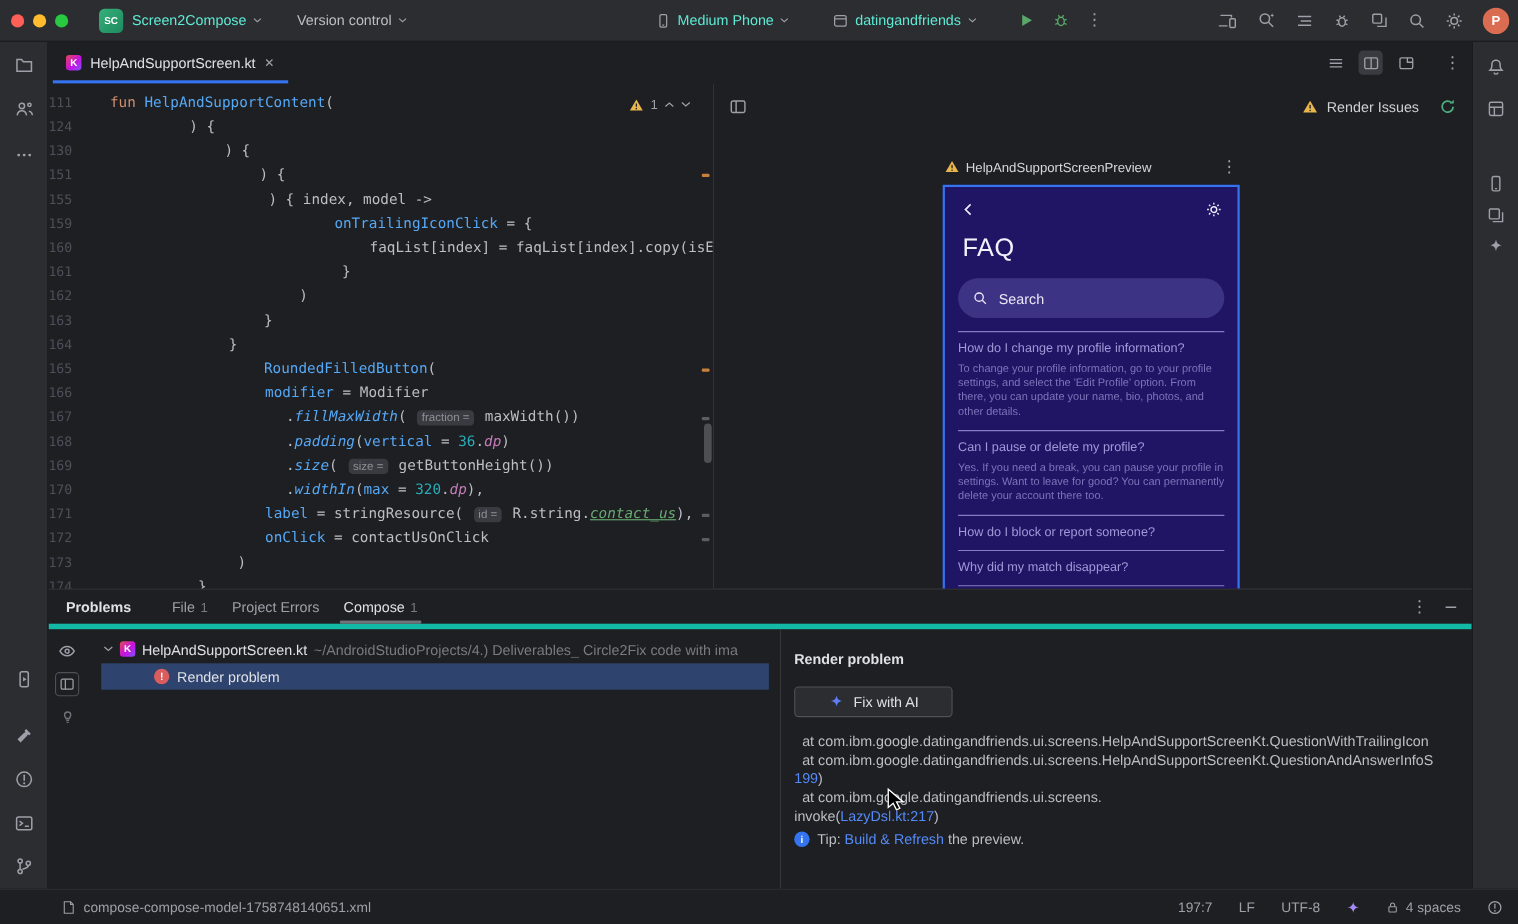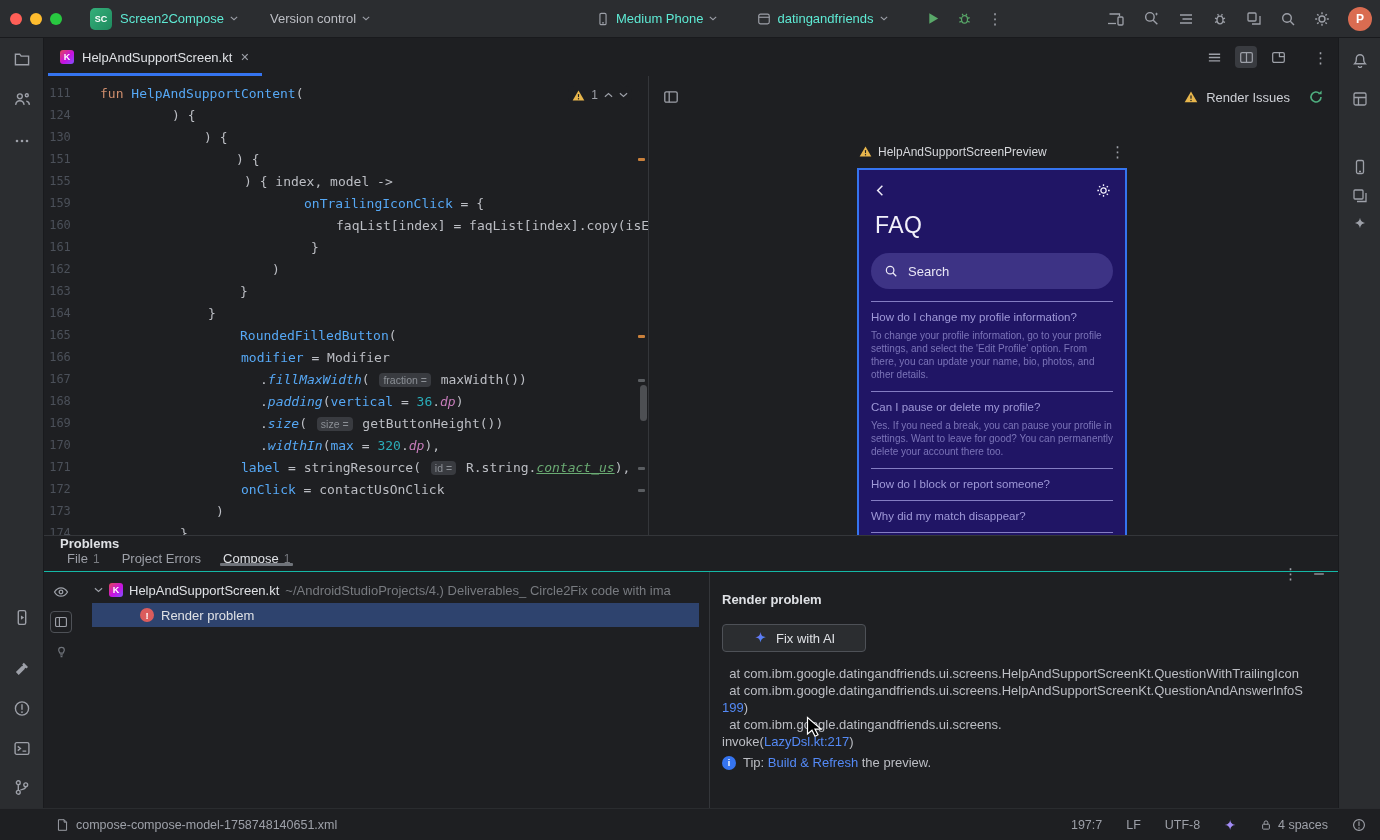--- a/index.html
+++ b/index.html
@@ -48,21 +48,21 @@
   .tbi { width:22px; height:22px; display:flex; align-items:center; justify-content:center; border-radius:4px; }
   .tbi.sel { background:#393B40; }
 
   .split-row { flex:1; display:flex; min-height:0; }
 
   
   .code-pane { width:604px; position:relative; overflow:hidden; background:#1E1F22; }
   .code-lines { padding-top:6px; }
   .code-line { height:22px; display:flex; align-items:center;
                font-family:"DejaVu Sans Mono",monospace; font-size:13px; white-space:pre; }
-  .lnum { width:32px; text-align:center; color:#4B5059; font-size:12px; flex:0 0 32px; }
+  .lnum { width:32px; text-align:left; color:#4B5059; font-size:12px; flex:0 0 32px; }
   .lcontent { margin-left:24px; overflow:hidden; white-space:pre; }
   .pl { color:#BCBEC4; } .kw { color:#CF8E6D; } .fn { color:#56A8F5; }
   .arg { color:#56A8F5; } .num { color:#2AACB8; } .prop { color:#C77DBB; font-style:italic; }
   .ext { color:#56A8F5; font-style:italic; }
   .res { color:#6AAB73; font-style:italic; text-decoration:underline; }
   .inlay { background:#393B40; color:#8C9096; border-radius:4px; font-size:10.5px;
            padding:1px 4px; margin:0 2px; font-family:"Liberation Sans",sans-serif; }
   .inspect-widget { position:absolute; top:10px; right:16px; display:flex; align-items:center;
                     gap:6px; background:#1E1F22; padding:2px 4px; border-radius:6px; z-index:2; }
   .inspect-widget .cnt { font-size:12px; color:#9DA0A8; }
@@ -85,21 +85,21 @@
   .ph-search { margin:14px 12px 0; height:36px; border-radius:20px; background:#3D3385;
                display:flex; align-items:center; gap:10px; padding:0 13px; }
   .ph-search .txt { font-size:13px; color:#E8E6F5; }
   .ph-faq { margin:12px 12px 0; }
   .faq-divider { border-top:1px solid rgba(138,131,200,.95); margin-top:10px; }
   .faq-q { margin-top:9px; font-size:11.5px; color:#9F99D8; }
   .faq-a { margin-top:6px; font-size:10px; line-height:13px; color:#7B74B8; }
 
   
   .bottom-panel { height:273px; border-top:1px solid #34363A; display:flex; flex-direction:column; background:#1E1F22; }
-  .panel-tabs { height:36px; display:flex; padding:0 12px; border-bottom:1px solid #14b8a6;flex-direction:column; }
+  .panel-tabs { height:36px; display:flex; align-items:center; padding:0 12px; border-bottom:5px solid #14b8a6; }
   .panel-title { font-size:13px; font-weight:600; color:#DFE1E5; margin:0 26px 0 4px; }
   .ptab { height:100%; display:flex; align-items:center; gap:5px; padding:0 11px; font-size:13px; color:#9DA0A8; position:relative; }
   .ptab .count { color:#787B80; font-size:12px; }
   .ptab.selected { color:#DFE1E5; }
   .ptab.selected:after { content:""; position:absolute; left:8px; right:8px; bottom:0; height:3px; background:#6F737A; border-radius:1px; }
   .panel-controls { margin-left:auto; display:flex; align-items:center; gap:14px; color:#9DA0A8; }
   .panel-body { flex:1; display:flex; min-height:0; }
   .pb-strip { width:34px; display:flex; flex-direction:column; align-items:center; padding-top:12px; gap:11px; }
   .pb-box { width:22px; height:22px; border:1px solid #4E5157; border-radius:4px; display:flex; align-items:center; justify-content:center; }
   .tree-pane { flex:0 0 632px; border-right:1px solid #34363A; padding-top:6px; overflow:hidden; }

